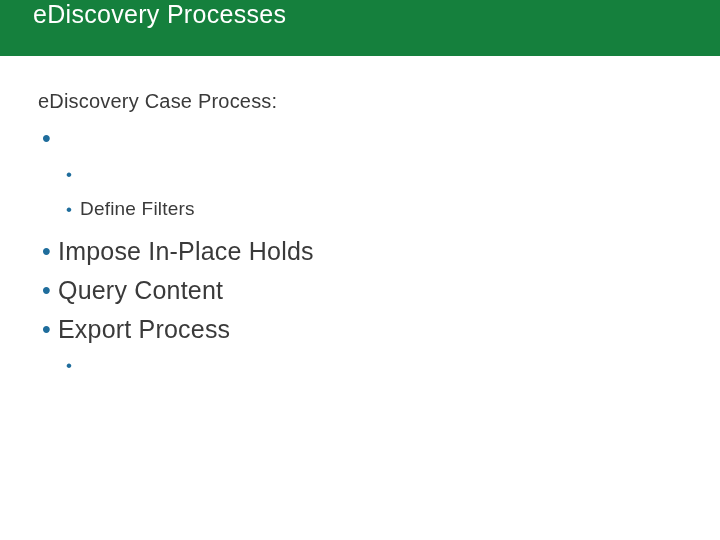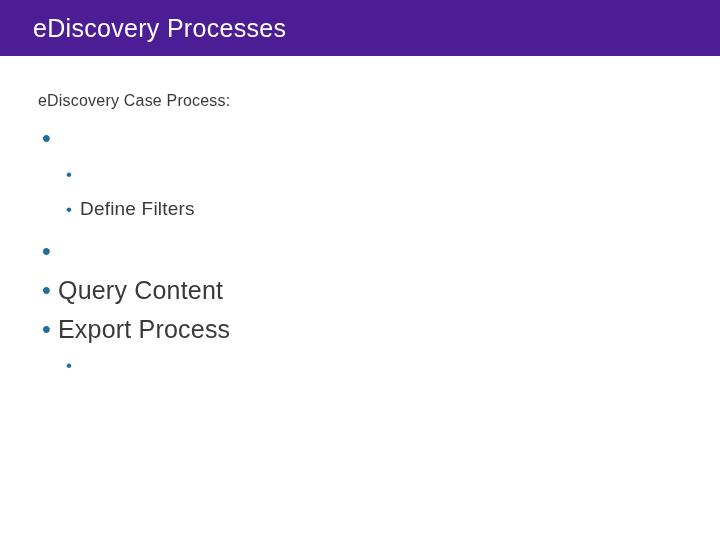--- a/index.html
+++ b/index.html
@@ -9,41 +9,41 @@
     height: 540px;
     background: #ffffff;
     overflow: hidden;
     font-family: "Liberation Sans", sans-serif;
   }
   .title-bar {
     position: absolute;
     top: 0; left: 0;
     width: 100%;
     height: 56px;
-    background: #4c1d95;
+    background: #15803d;
     display: flex;
-    align-items: center;
+    align-items: flex-start;
   }
   .title-bar .title-text {
     color: #ffffff;
     font-size: 25px;
     font-weight: 300;
     padding-left: 33px;
     letter-spacing: 0.3px;
   }
   .body-content {
     position: absolute;
     top: 86px;
     left: 0;
     right: 0;
     color: #3a3a3a;
   }
   .heading {
     margin: 0 0 0 38px;
-    font-size: 16px;
+    font-size: 20px;
     font-weight: 300;
     line-height: 30px;
     letter-spacing: 0.2px;
   }
   .item {
     display: flex;
     align-items: baseline;
     font-weight: 300;
     letter-spacing: 0.2px;
   }
@@ -73,20 +73,21 @@
         </div>
         <div class="item lvl2">
           <span class="bullet">•</span>
         </div>
         <div class="item lvl2">
           <span class="bullet">•</span>
           <span class="text">Define Filters</span>
         </div>
         <div class="item lvl1">
           <span class="bullet">•</span>
+          <span class="text">Impose In-Place Holds</span>
         </div>
         <div class="item lvl1">
           <span class="bullet">•</span>
           <span class="text">Query Content</span>
         </div>
         <div class="item lvl1">
           <span class="bullet">•</span>
           <span class="text">Export Process</span>
         </div>
         <div class="item lvl2">

